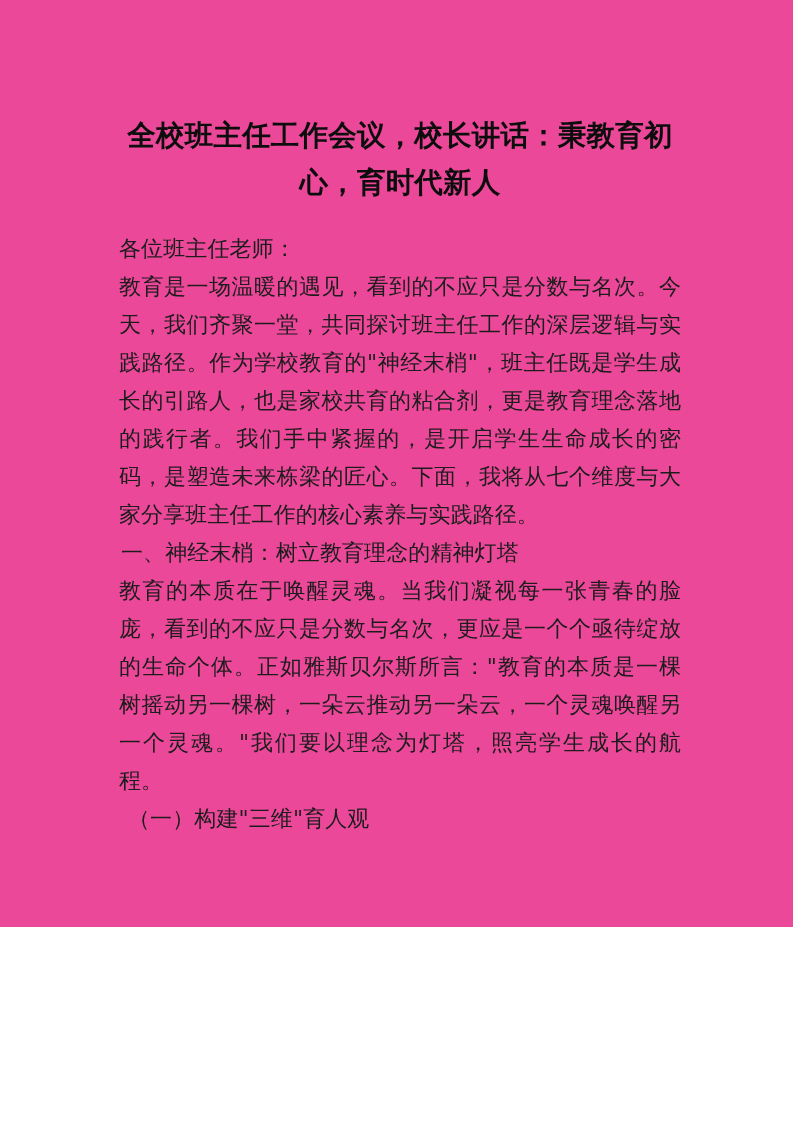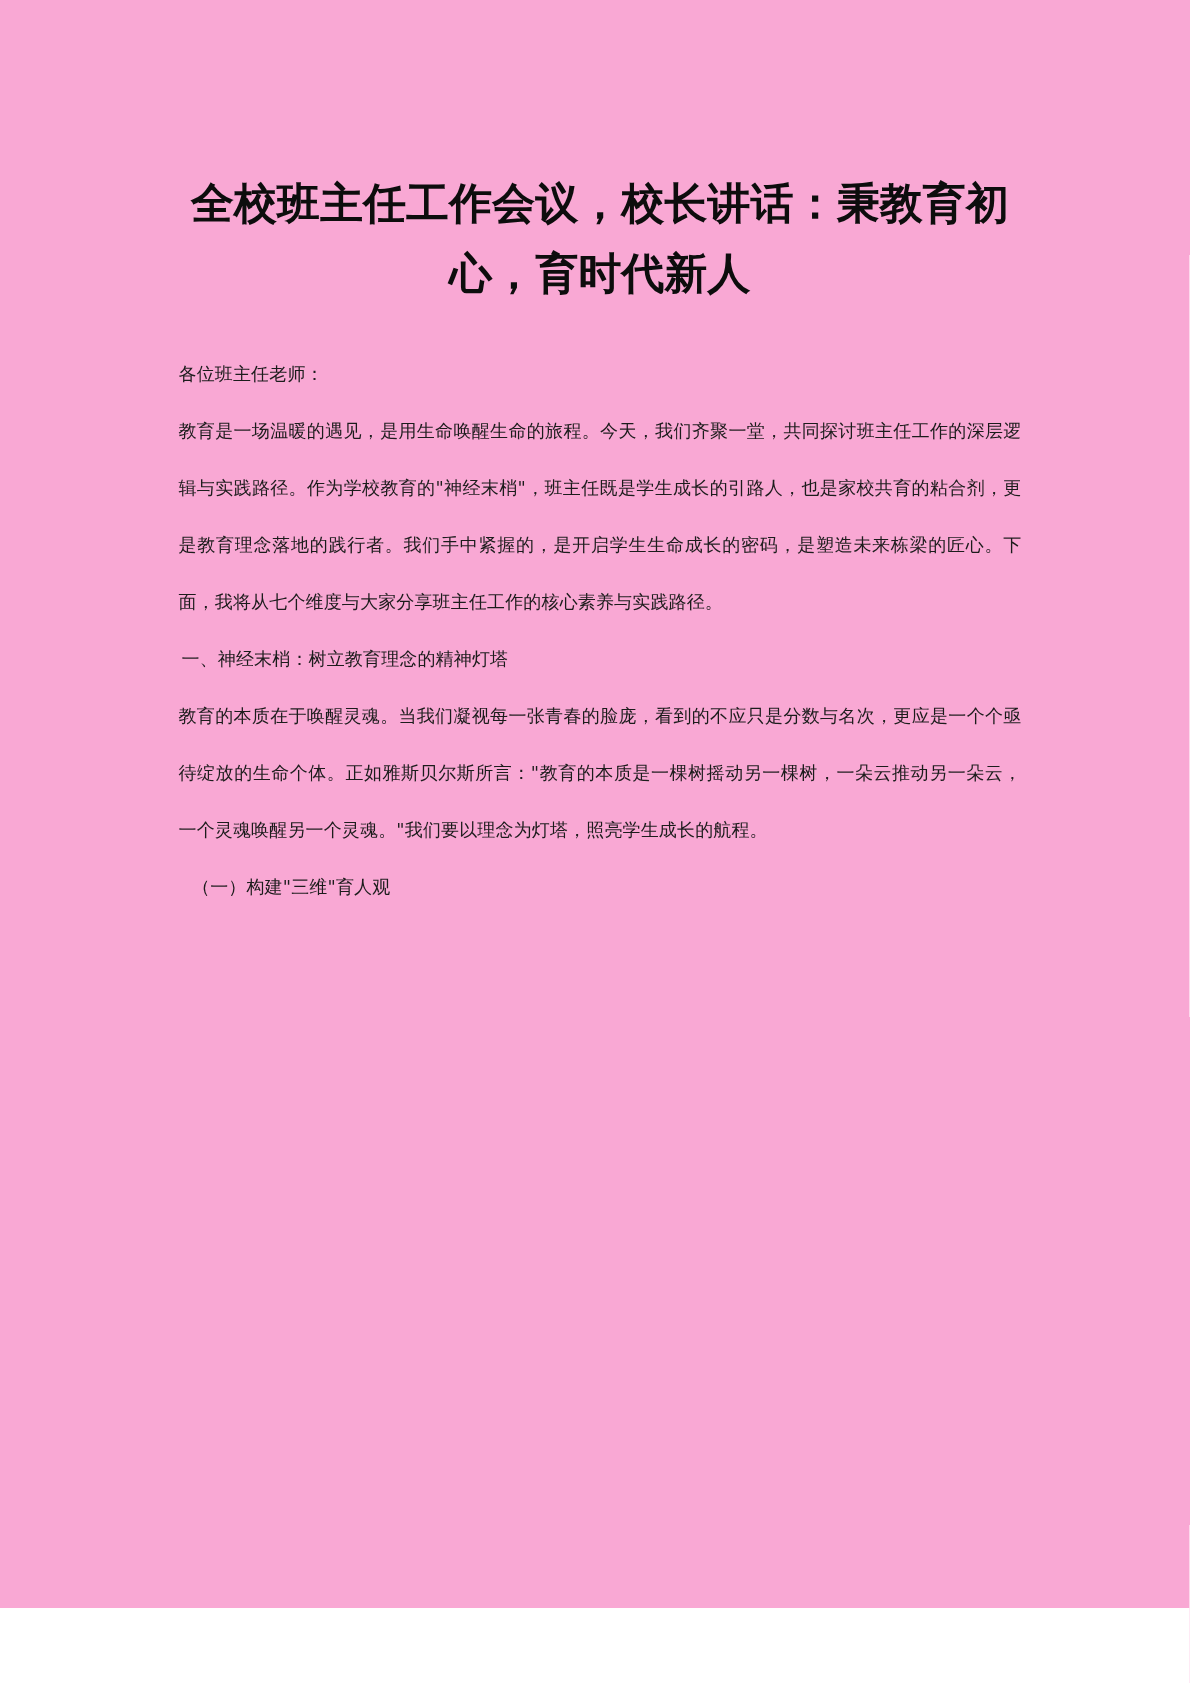--- a/index.html
+++ b/index.html
@@ -10,42 +10,42 @@
   body {
     width: 793px;
     height: 1122px;
     overflow: hidden;
     font-family: "DejaVu Serif", "Liberation Serif", serif;
     color: #1a1a1a;
   }
   .page {
     position: relative;
     width: 793px;
-    height: 1072px;
-    background: #f9a8d4;
+    height: 927px;
+    background: #ec4899;
     box-sizing: border-box;
   }
   .content {
     position: absolute;
     left: 119px;
     top: 112px;
     width: 562px;
   }
   .doc-title {
     font-size: 28.5px;
     font-weight: bold;
     line-height: 47px;
     text-align: center;
     letter-spacing: 0.2px;
     margin: 0 0 24px 0;
     color: #0d0d0d;
     font-family: "DejaVu Serif", "Liberation Serif", serif;
   }
   .para {
-    font-size: 12px;
+    font-size: 22px;
     line-height: 38px;
     text-align: justify;
     text-justify: inter-character;
     margin: 0 0 0 0;
     color: #1c1c1c;
     letter-spacing: 0.1px;
   }
   .para + .para {
     margin-top: 0;
   }
@@ -60,21 +60,21 @@
 <body>
 
 <div class="page">
   <div class="content">
 
     <h1 class="doc-title">全校班主任工作会议，校长讲话：秉教育初心，育时代新人</h1>
 
     <p class="para">各位班主任老师：</p>
 
 
-    <p class="para">教育是一场温暖的遇见，是用生命唤醒生命的旅程。今天，我们齐聚一堂，共同探讨班主任工作的深层逻辑与实践路径。作为学校教育的"神经末梢"，班主任既是学生成长的引路人，也是家校共育的粘合剂，更是教育理念落地的践行者。我们手中紧握的，是开启学生生命成长的密码，是塑造未来栋梁的匠心。下面，我将从七个维度与大家分享班主任工作的核心素养与实践路径。</p>
+    <p class="para">教育是一场温暖的遇见，看到的不应只是分数与名次。今天，我们齐聚一堂，共同探讨班主任工作的深层逻辑与实践路径。作为学校教育的"神经末梢"，班主任既是学生成长的引路人，也是家校共育的粘合剂，更是教育理念落地的践行者。我们手中紧握的，是开启学生生命成长的密码，是塑造未来栋梁的匠心。下面，我将从七个维度与大家分享班主任工作的核心素养与实践路径。</p>
 
     <p class="para heading-sec">一、神经末梢：树立教育理念的精神灯塔</p>
 
     <p class="para">教育的本质在于唤醒灵魂。当我们凝视每一张青春的脸庞，看到的不应只是分数与名次，更应是一个个亟待绽放的生命个体。正如雅斯贝尔斯所言："教育的本质是一棵树摇动另一棵树，一朵云推动另一朵云，一个灵魂唤醒另一个灵魂。"我们要以理念为灯塔，照亮学生成长的航程。</p>
 
     <p class="para indent-2">（一）构建"三维"育人观</p>
 
 
   </div>
 </div>

